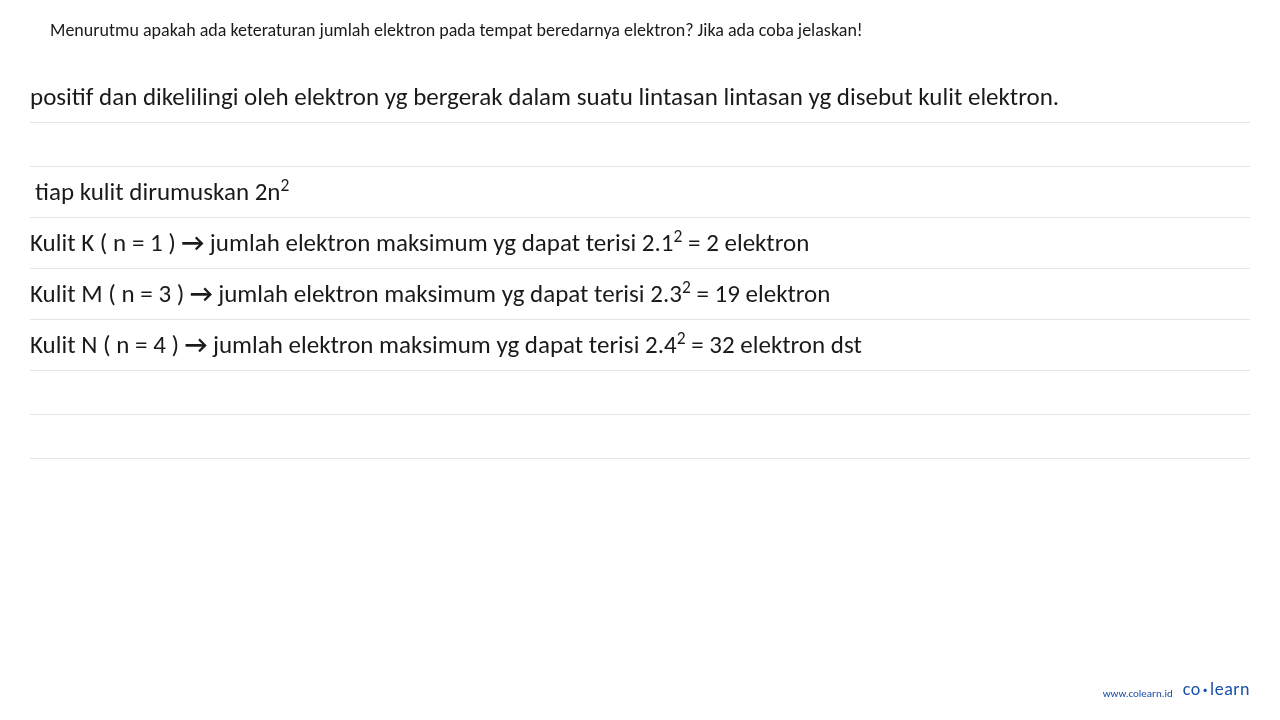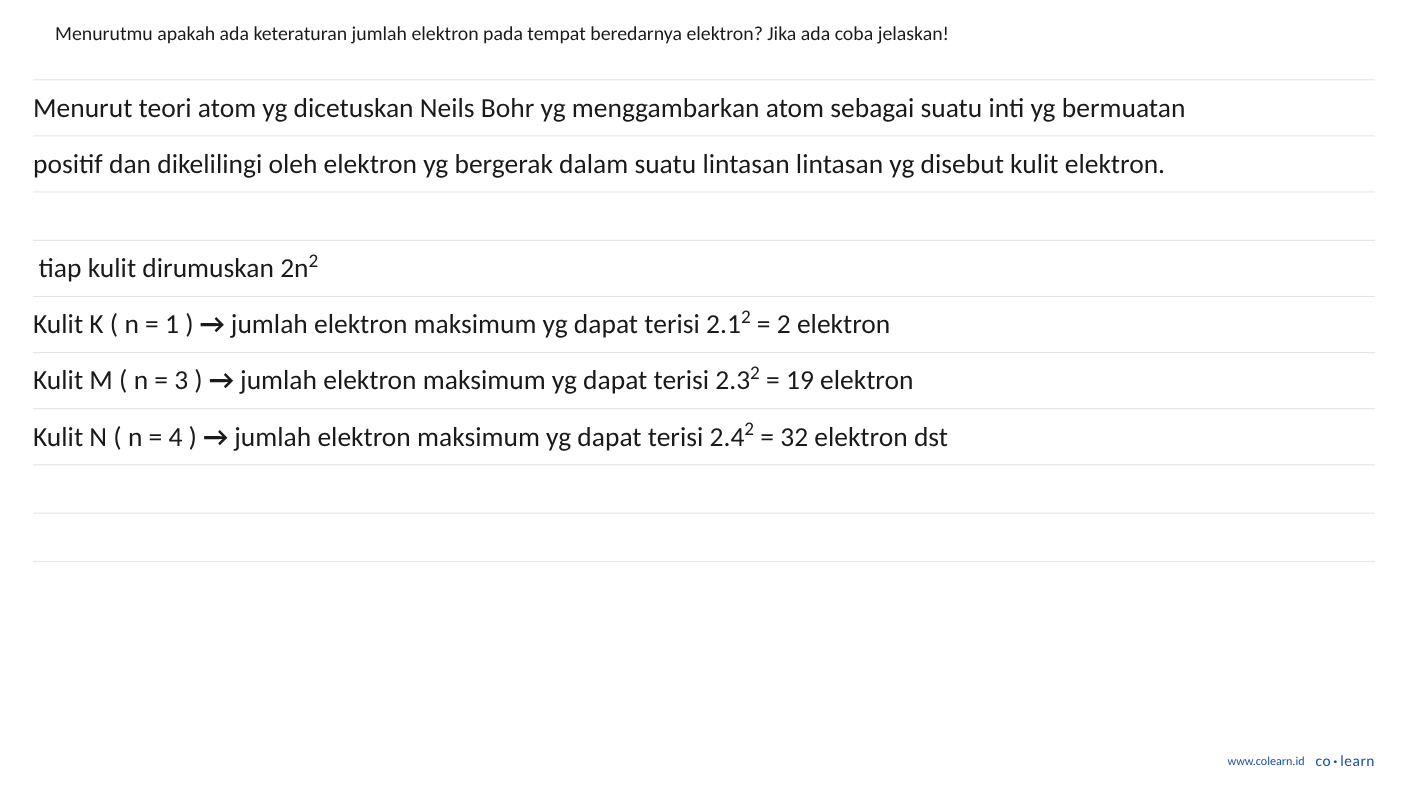--- a/index.html
+++ b/index.html
@@ -55,46 +55,45 @@
     sup {
       font-size: 0.7em;
       vertical-align: super;
       line-height: 0;
     }
     .footer {
       position: absolute;
       bottom: 20px;
       right: 30px;
       display: flex;
-      align-items: center;
+      align-items: flex-end;
       gap: 10px;
     }
     .url {
       font-size: 11px;
       color: #1a4fa8;
     }
     .brand {
-      font-size: 14px;
+      font-size: 18px;
       font-weight: 500;
       color: #1a4fa8;
       letter-spacing: 0.5px;
     }
     .brand .dot {
       color: #1a4fa8;
       font-weight: bold;
       margin: 0 2px;
     }
   </style>
 </head>
 <body>
 
 <div class="question">Menurutmu apakah ada keteraturan jumlah elektron pada tempat beredarnya elektron? Jika ada coba jelaskan!</div>
 
 <div class="content-area">
-  <div class="ruled-line top-border">Menurut teori atom yg dicetuskan Neils Bohr yg menggambarkan atom sebagai suatu inti yg bermuatan</div>
   <div class="ruled-line">positif dan dikelilingi oleh elektron yg bergerak dalam suatu lintasan lintasan yg disebut kulit elektron.</div>
   <div class="ruled-line spacer"></div>
 
   <div class="ruled-line indent">
     <span>tiap kulit dirumuskan 2n</span><sup>2</sup>
   </div>
 
   <div class="ruled-line">
     <span>Kulit K ( n = 1 ) </span><span class="arrow">→</span><span> jumlah elektron maksimum yg dapat terisi 2.1</span><sup>2</sup><span> = 2 elektron</span>
   </div>

